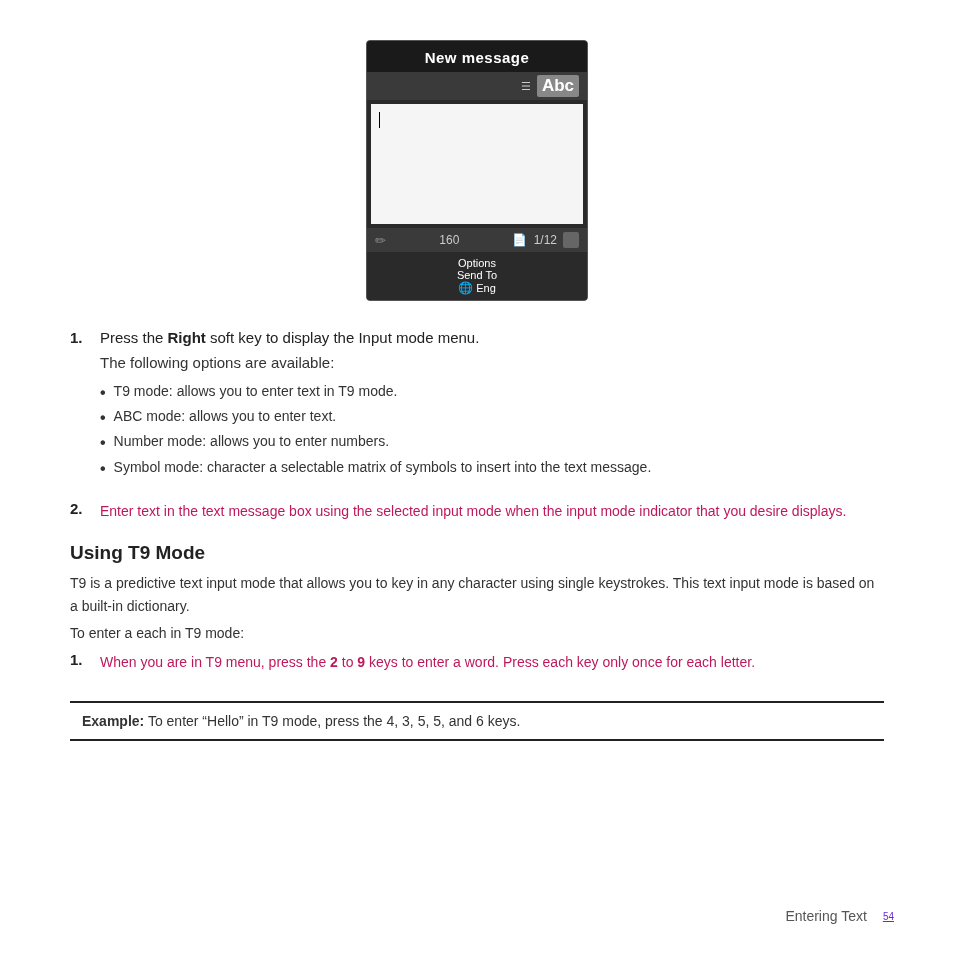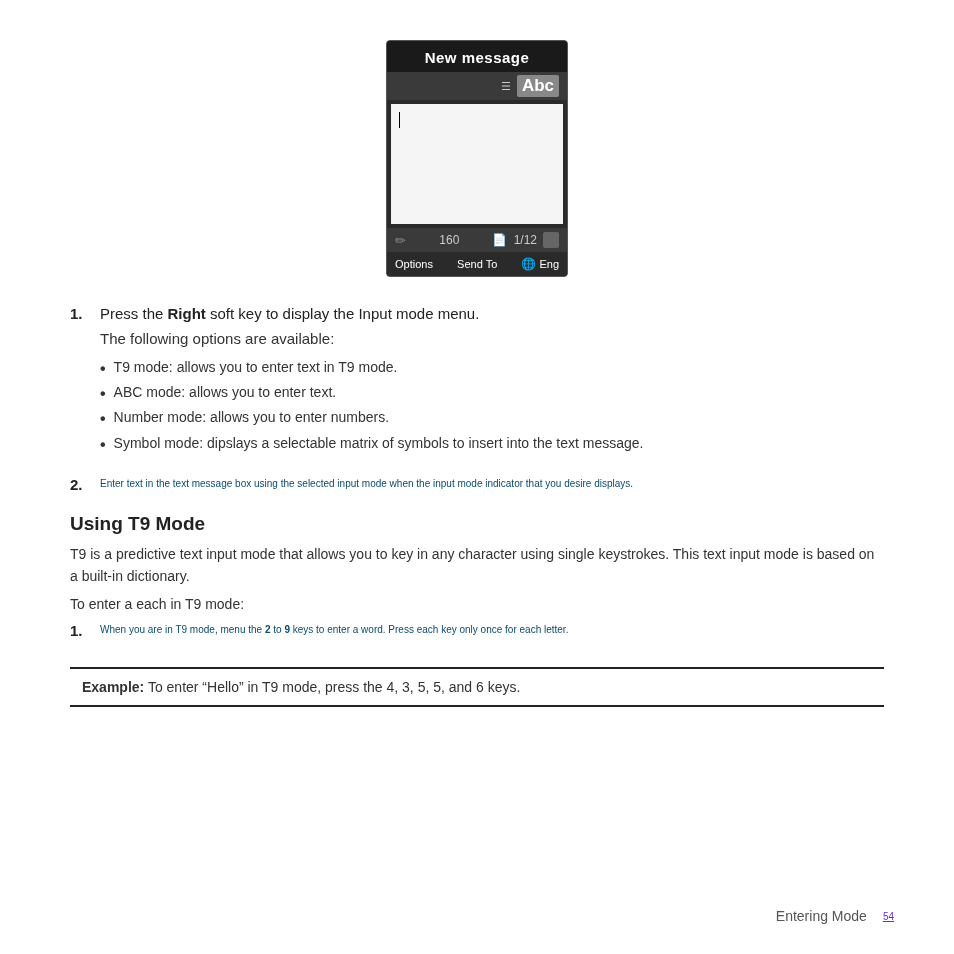--- a/index.html
+++ b/index.html
@@ -20,21 +20,21 @@
 
     
     .phone-container {
       display: flex;
       justify-content: center;
       margin-bottom: 28px;
     }
 
     .phone-screen {
       background: #2a2a2a;
-      width: 182px;
+      width: 222px;
       border-radius: 4px;
       overflow: hidden;
       border: 1px solid #555;
     }
 
     .phone-title-bar {
       background: #1a1a1a;
       padding: 8px 10px 6px 10px;
       text-align: center;
     }
@@ -125,20 +125,21 @@
       height: 16px;
       border-radius: 2px;
     }
 
     .phone-softkey-bar {
       background: #2a2a2a;
       display: flex;
       align-items: center;
       padding: 5px 8px;
       justify-content: space-between;
+      flex-direction: column;
     }
 
     .phone-softkey-bar span {
       color: #fff;
       font-size: 11px;
     }
 
     .phone-softkey-bar .eng-badge {
       display: flex;
       align-items: center;
@@ -250,22 +251,22 @@
     }
 
     .page-footer .page-num {
       font-size: 10px;
       color: #6d28d9;
       text-decoration: underline;
     }
 
     
     .step2-text {
-      font-size: 10px;
-      color: #0c4a6e;
+      font-size: 14px;
+      color: #be185d;
       line-height: 1.6;
     }
   </style>
 </head>
 <body>
 
 <div class="page">
 
   <div class="phone-container">
     <div class="phone-screen">
@@ -320,21 +321,21 @@
           <li>
               <strong>ABC mode</strong>
               <span>: allows you to enter text.</span>
             </li>
           <li>
               <strong>Number mode</strong>
               <span>: allows you to enter numbers.</span>
             </li>
           <li>
               <strong>Symbol mode</strong>
-              <span>: dipslays a selectable matrix of symbols to insert into the text message.</span>
+              <span>: character a selectable matrix of symbols to insert into the text message.</span>
             </li>
         </ul>
       </div>
     </div>
 
     <div class="numbered-item">
       <span class="num">2.</span>
       <div class="item-content">
         <p class="step2-text">Enter text in the text message box using the selected input mode when the input mode indicator that you desire displays.</p>
       </div>
@@ -343,29 +344,29 @@
     <div class="section-heading">Using T9 Mode</div>
 
     <p class="section-body">T9 is a predictive text input mode that allows you to key in any character using single keystrokes. This text input mode is based on a built-in dictionary.</p>
 
     <p class="to-enter-label">To enter a each in T9 mode:</p>
 
     <div class="numbered-item">
       <span class="num">1.</span>
       <div class="item-content">
         <p class="step2-text">
-          <span>When you are in T9 mode, menu the </span><strong>2</strong><span> to </span><strong>9</strong><span> keys to enter a word. Press each key only once for each letter.</span>
+          <span>When you are in T9 menu, press the </span><strong>2</strong><span> to </span><strong>9</strong><span> keys to enter a word. Press each key only once for each letter.</span>
         </p>
       </div>
     </div>
 
     <div class="example-box">
       <strong>Example:</strong><span> To enter “Hello” in T9 mode, press the 4, 3, 5, 5, and 6 keys.</span>
     </div>
 
   </div>
 
   <div class="page-footer">
-    <span>Entering Mode</span>
+    <span>Entering Text</span>
     <span class="page-num">54</span>
   </div>
 
 </div>
 
 </body></html>

